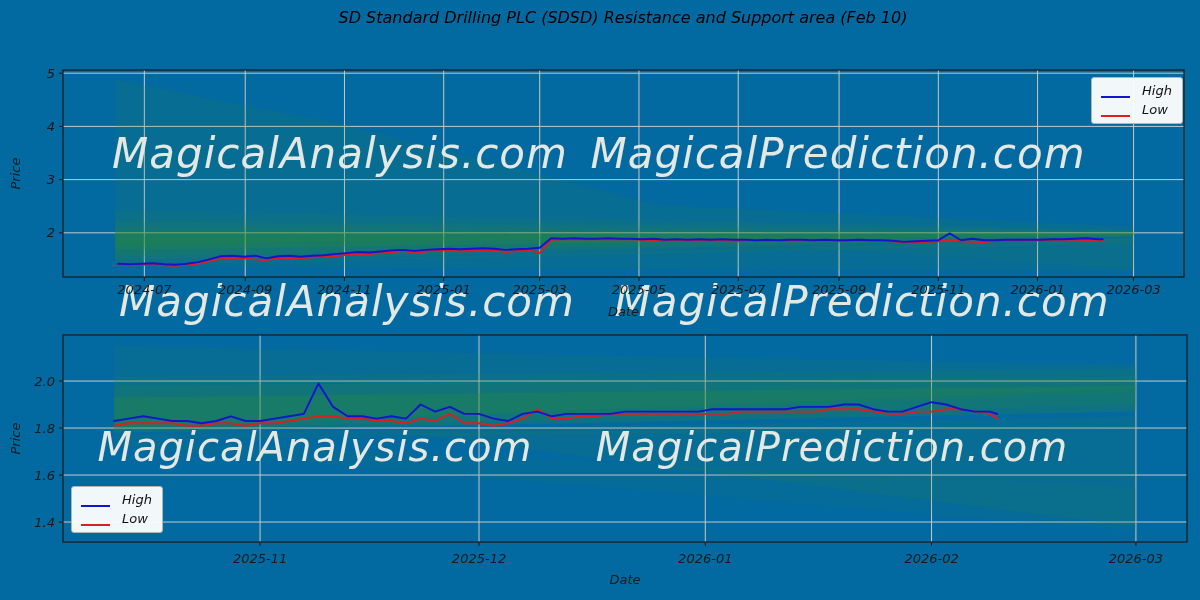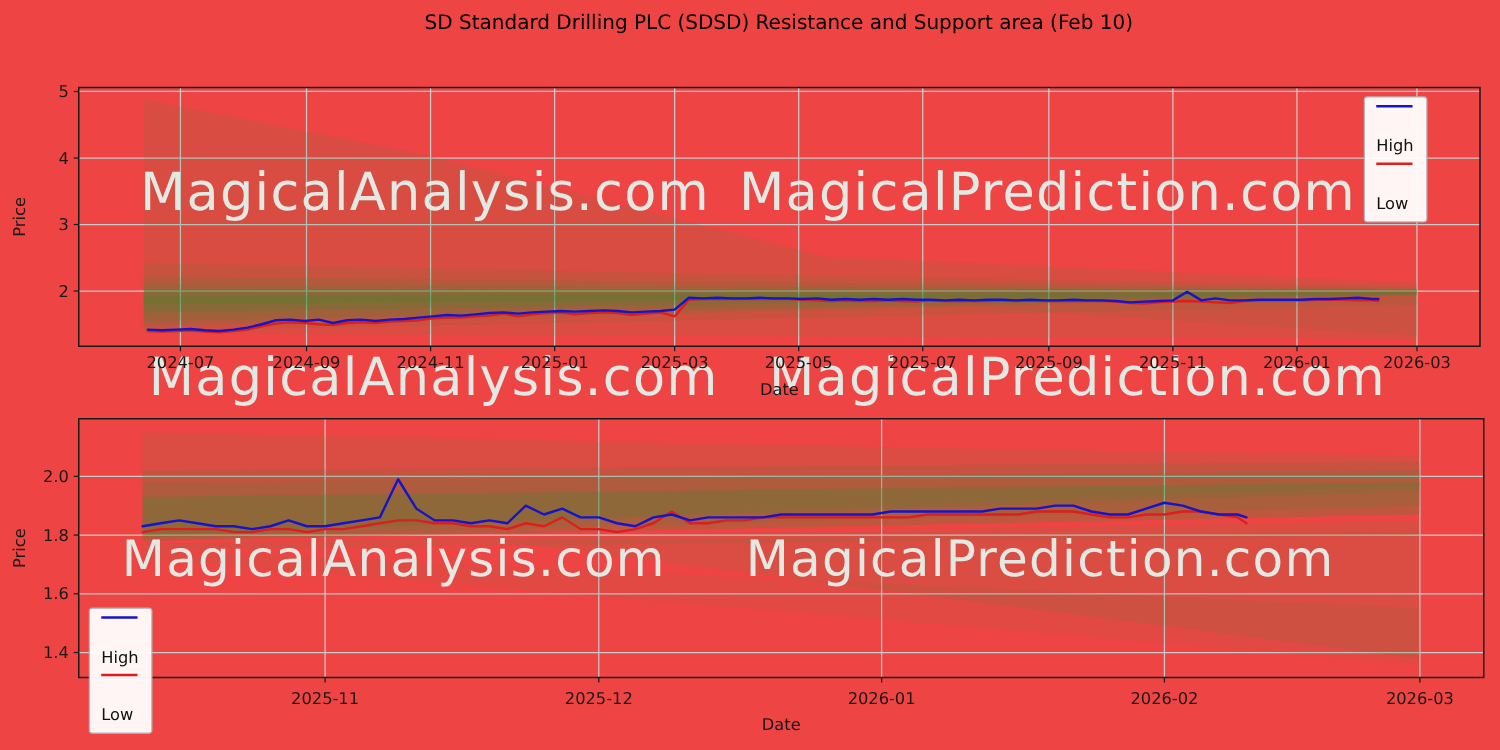--- a/index.html
+++ b/index.html
@@ -1,25 +1,25 @@
 <!DOCTYPE html>
 <html><head>
 <meta charset="utf-8">
 <style>
   html,body{margin:0;padding:0;background:#ffffff;}
-  .figure{position:relative;width:1200px;height:600px;background:#ef4444;
-          font-family:"DejaVu Sans","Liberation Sans",sans-serif;overflow:hidden;}
+  .figure{position:relative;width:1200px;height:600px;background:#0369a1;
+          font-family:"DejaVu Sans","Liberation Sans",sans-serif;overflow:hidden;font-style:italic;}
   .fig-title{position:absolute;top:8px;left:623px;transform:translateX(-50%);
              white-space:nowrap;font-size:16px;color:#000;}
   .fig-subtitle{position:absolute;top:46px;left:623px;transform:translateX(-50%);
              white-space:nowrap;font-size:16px;color:#000;}
   svg.canvas{position:absolute;top:0;left:0;}
   .legend{position:absolute;background:rgba(255,255,255,0.95);border:1px solid #b4b4b4;
           border-radius:3px;padding:6px 10px 6px 9px;display:flex;flex-direction:column;gap:5px;}
-  .legend-row{display:flex;align-items:flex-start;gap:25px;flex-direction:column;}
+  .legend-row{display:flex;align-items:flex-end;gap:12px;}
   .swatch{display:inline-block;width:29px;height:0;border-top:2.6px solid #000;}
   .legend-label{font-size:13px;color:#111;line-height:14px;}
   .legend-top{left:1091px;top:77px;}
   .legend-bottom{left:71px;top:486px;}
 </style>
 </head>
 <body>
 
 <div class="figure">
   <div class="fig-title">SD Standard Drilling PLC (SDSD) Resistance and Support area (Feb 10)</div>

